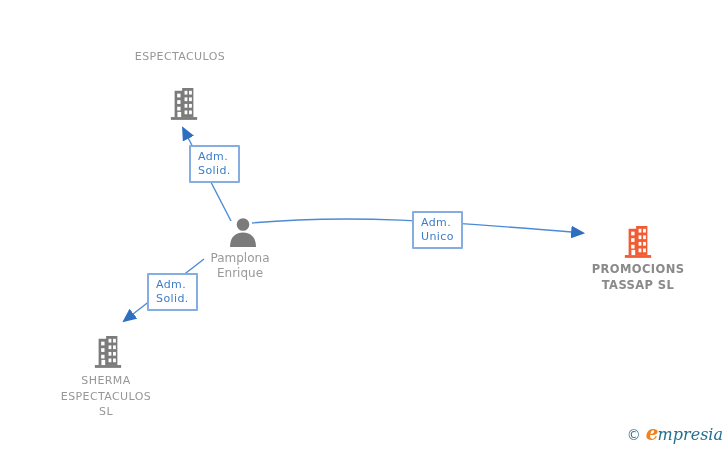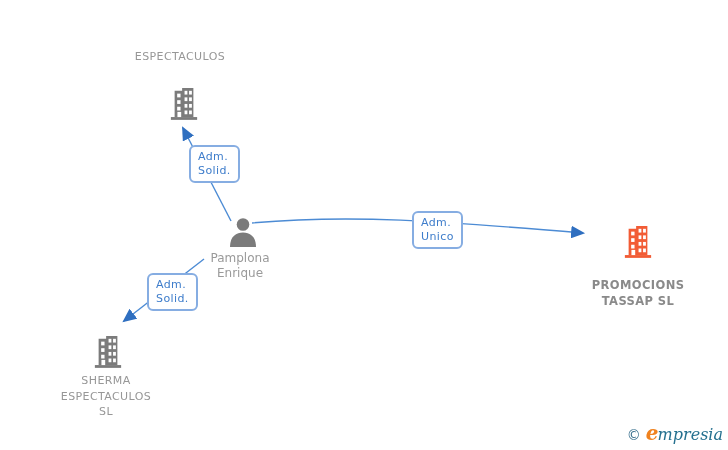--- a/index.html
+++ b/index.html
@@ -8,21 +8,21 @@
     font-family:"DejaVu Sans","Liberation Sans",sans-serif;overflow:hidden;
   }
   .abs{position:absolute;}
   svg.edges{position:absolute;left:0;top:0;z-index:1;}
   .node-layer{position:absolute;left:8px;top:0;width:100%;height:100%;z-index:2;}
   .icon{display:block;}
   .company-label{color:#979797;font-size:11px;line-height:14.5px;text-align:center;letter-spacing:0.4px;}
   .company-label.bold{font-weight:bold;color:#8a8a8a;font-size:11.5px;line-height:16px;}
   .person-label{color:#9a9a9a;font-size:12px;line-height:15px;text-align:center;}
   .edge-label{
-    position:absolute;background:#ffffff;border:2px solid #86ade2;border-radius:6px;
+    position:absolute;background:#ffffff;border:2px solid #86ade2;border-radius:1px;
     color:#3e7dcb;font-size:11px;line-height:14px;padding:3px 7px;letter-spacing:0.4px;
   }
   .watermark{
     position:absolute;right:5px;bottom:5px;display:flex;align-items:baseline;gap:5px;z-index:3;
     cursor:pointer;
   }
   .copyright{color:#3d7390;font-size:14px;}
   .brand{font-family:"DejaVu Serif","Liberation Serif",serif;font-style:italic;font-size:16px;color:#25708f;}
   .brand-initial{font-family:"DejaVu Serif","Liberation Serif",serif;font-style:italic;font-weight:bold;
     font-size:20px;color:#f0821e;margin-right:-1px;}
@@ -91,21 +91,21 @@
     </div>
 
     <div class="edge-label" style="left:404px;top:211px;">
       <div>Adm.</div>
       <div>Unico</div>
     </div>
 
     <svg class="abs icon" style="left:615px;top:224px;color:#f25c35;" width="30" height="34">
       <use href="#building"></use>
     </svg>
-    <div class="abs company-label bold" style="left:555px;top:261px;width:150px;margin-top:16px;">
+    <div class="abs company-label bold" style="left:555px;top:261px;width:150px;">
       <div>PROMOCIONS</div>
       <div>TASSAP SL</div>
     </div>
 
     <div class="edge-label" style="left:139px;top:273px;">
       <div>Adm.</div>
       <div>Solid.</div>
     </div>
 
     <svg class="abs icon" style="left:85px;top:334px;color:#7b7b7b;" width="30" height="34">

